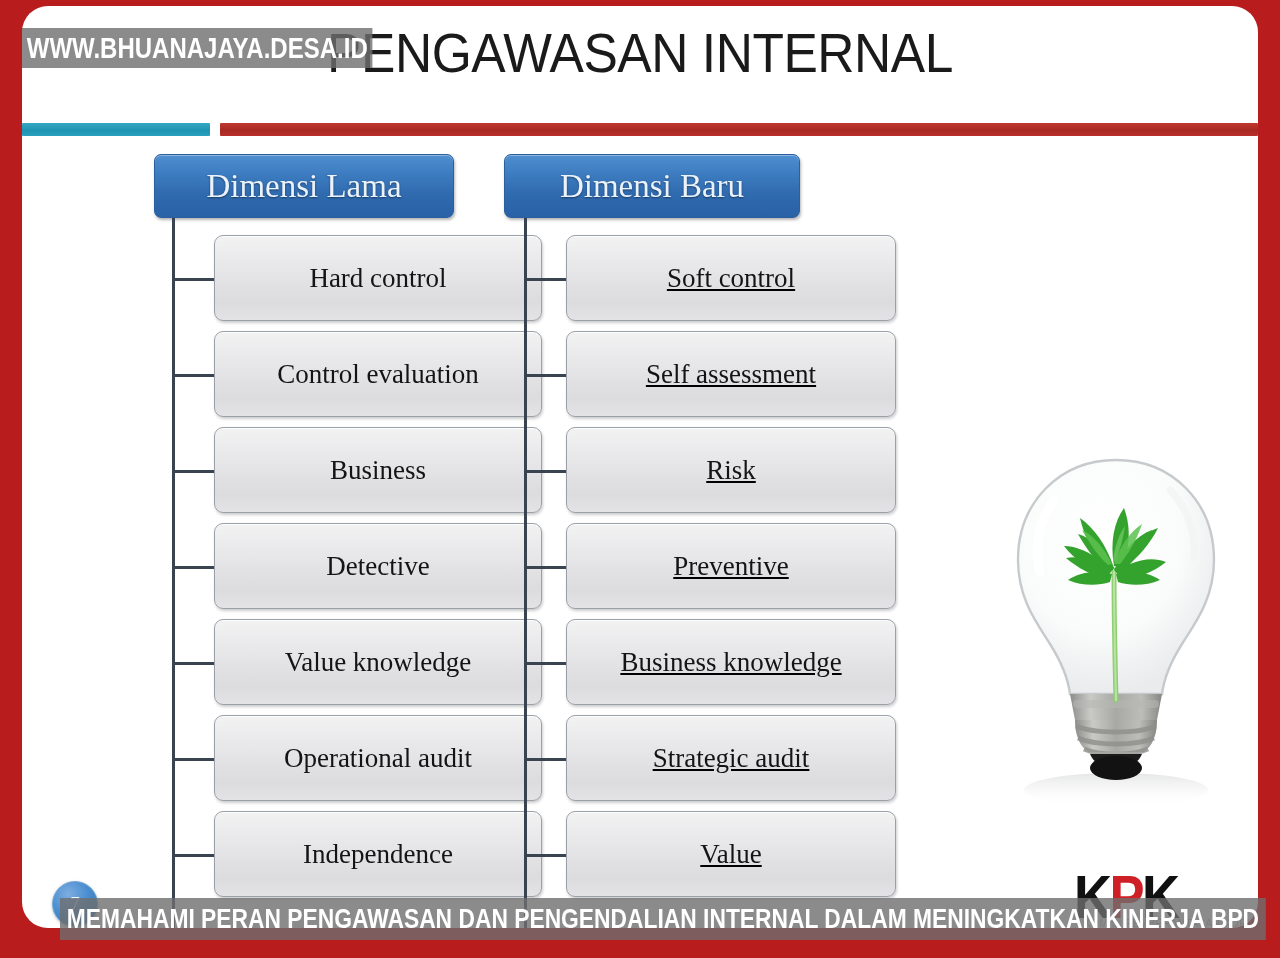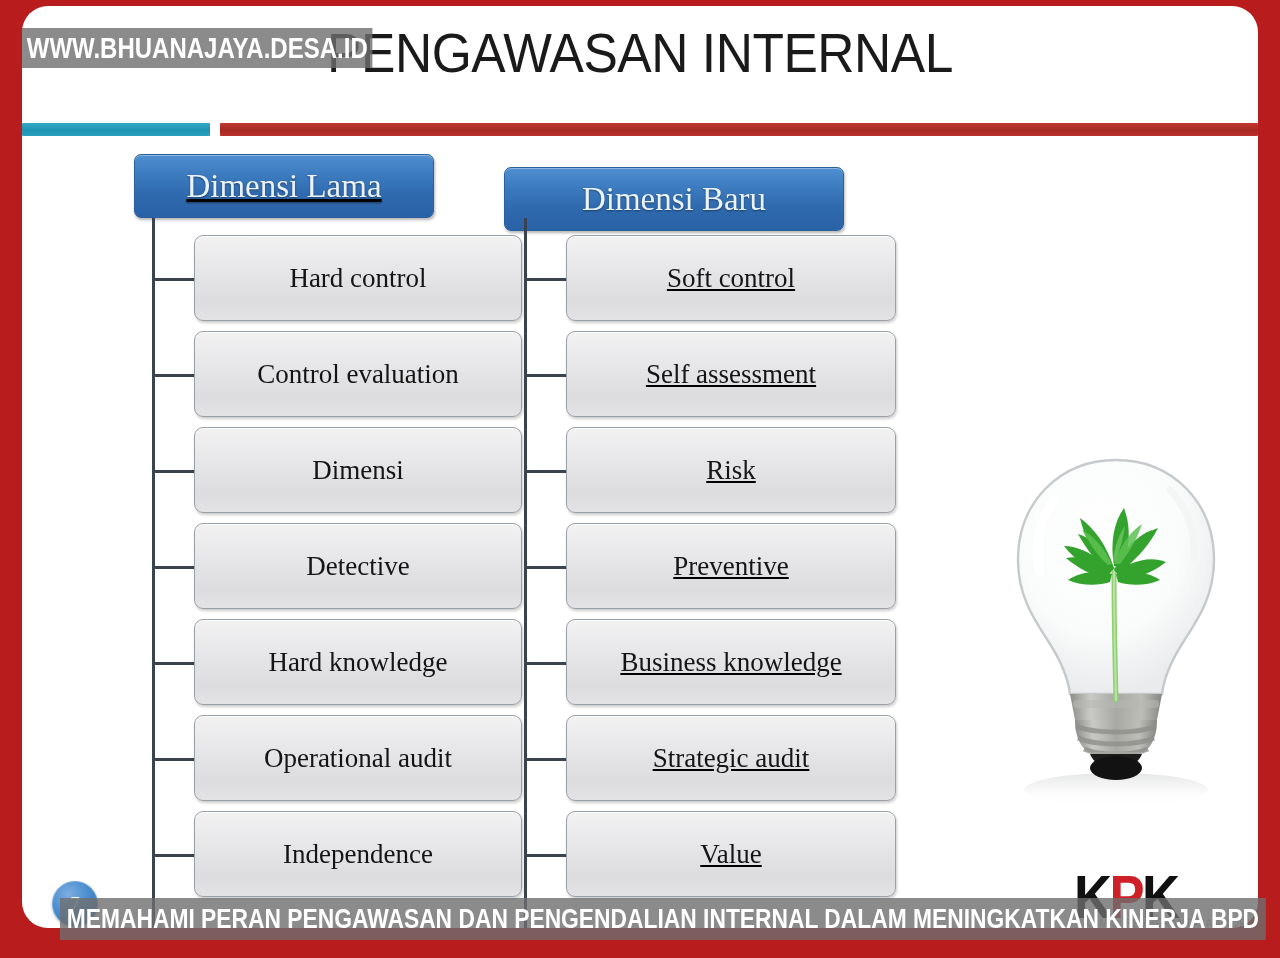--- a/index.html
+++ b/index.html
@@ -66,37 +66,37 @@
     height: 13px;
     background: linear-gradient(180deg, #c0392f 0%, #a82a23 55%, #b93029 100%);
     border-radius: 1px;
   }
 
   
   .tree {
     position: absolute;
     top: 148px;
   }
-  .tree.col-left  { left: 92px;  width: 400px; text-decoration: underline; }
+  .tree.col-left  { left: 112px;  width: 400px; }
   .tree.col-right { left: 462px; width: 400px; }
 
   .head-box {
     position: relative;
     margin-left: 20px;
     width: 300px;
     height: 64px;
     border-radius: 7px;
     background: linear-gradient(180deg, #4f8fd0 0%, #3d7cc0 30%, #2f69ae 65%, #2a62a6 100%);
     border: 1px solid #2b5f9e;
     box-shadow: 1px 2px 3px rgba(0,0,0,.30), inset 0 1px 0 rgba(255,255,255,.35);
     display: flex;
     align-items: center;
     justify-content: center;
   }
-  .tree.col-right .head-box { width: 340px; margin-top: 13px; }
+  .tree.col-right .head-box { width: 296px; }
 
   .head-box .label {
     font-family: "Liberation Serif", serif;
     font-size: 33px;
     color: #eaf3fb;
     text-shadow: 0 1px 2px rgba(0,0,0,.45);
     white-space: nowrap;
   }
 
   
@@ -270,33 +270,33 @@
         </div>
         <div class="node">
           <div class="branch"></div>
           <div class="item-box">
             <span class="label">Control evaluation</span>
           </div>
         </div>
         <div class="node">
           <div class="branch"></div>
           <div class="item-box">
-            <span class="label">Dimensi</span>
+            <span class="label">Business</span>
           </div>
         </div>
         <div class="node">
           <div class="branch"></div>
           <div class="item-box">
             <span class="label">Detective</span>
           </div>
         </div>
         <div class="node">
           <div class="branch"></div>
           <div class="item-box">
-            <span class="label">Hard knowledge</span>
+            <span class="label">Value knowledge</span>
           </div>
         </div>
         <div class="node">
           <div class="branch"></div>
           <div class="item-box">
             <span class="label">Operational audit</span>
           </div>
         </div>
         <div class="node">
           <div class="branch"></div>

